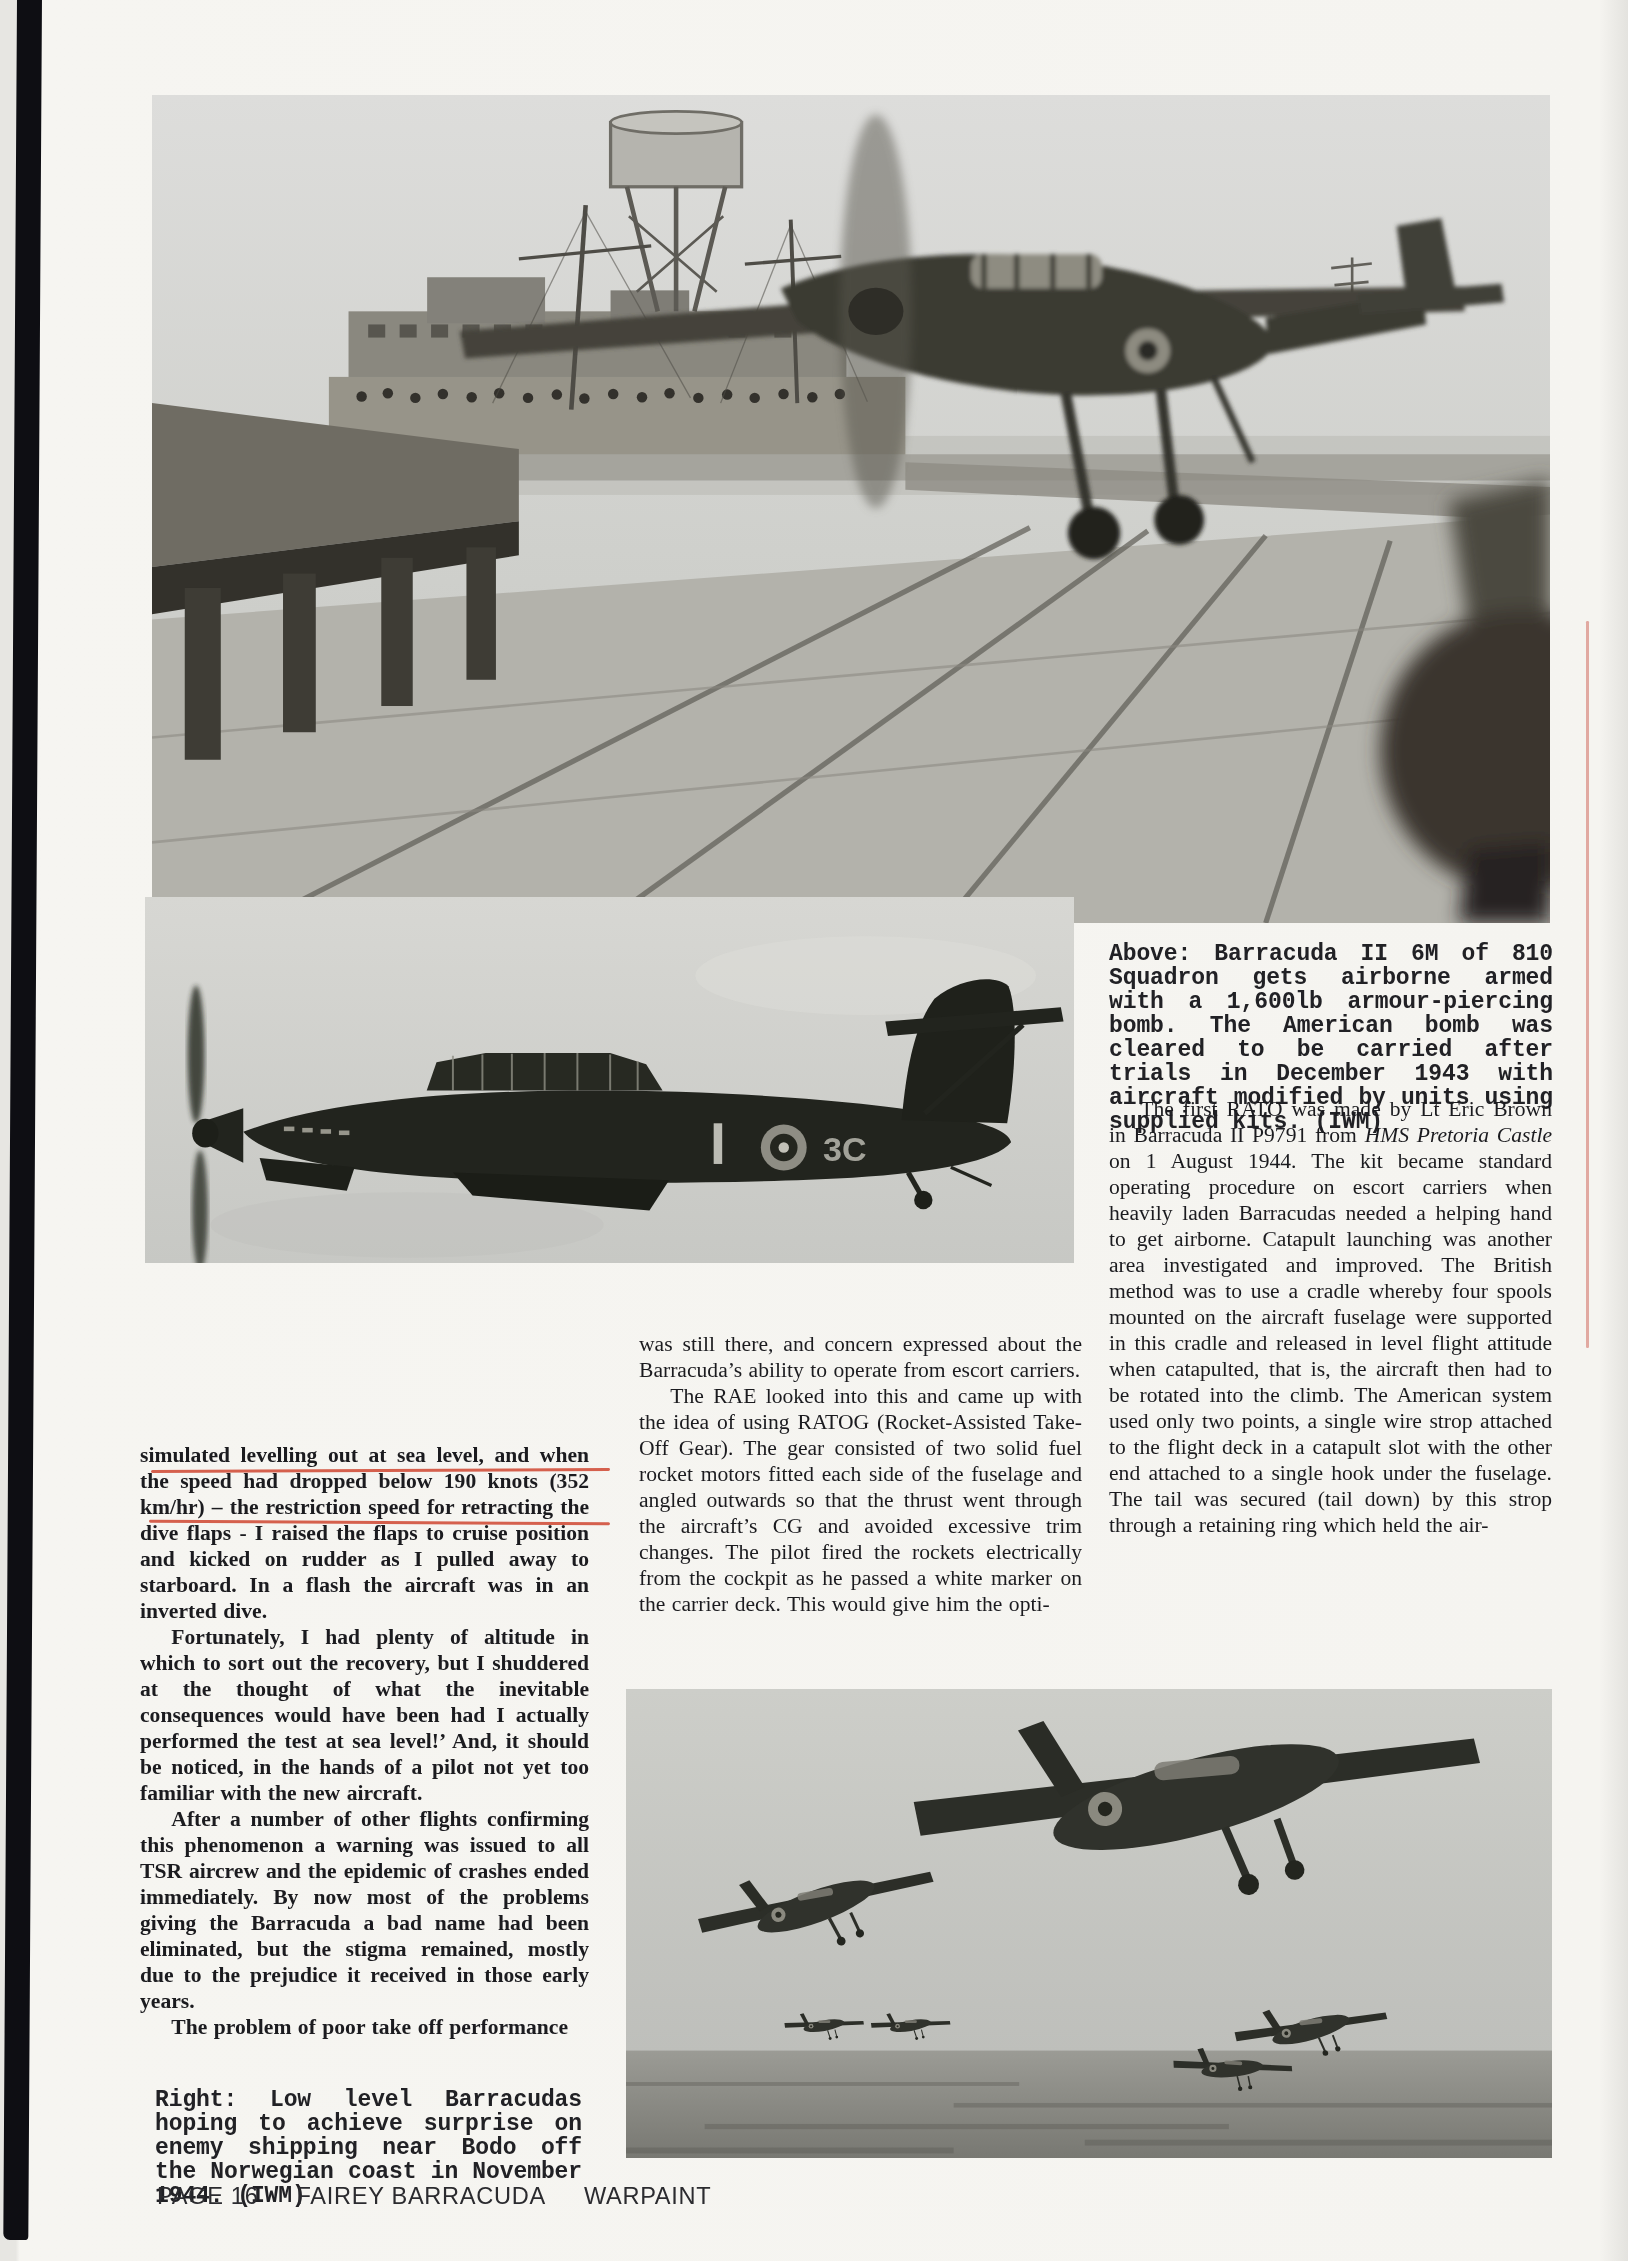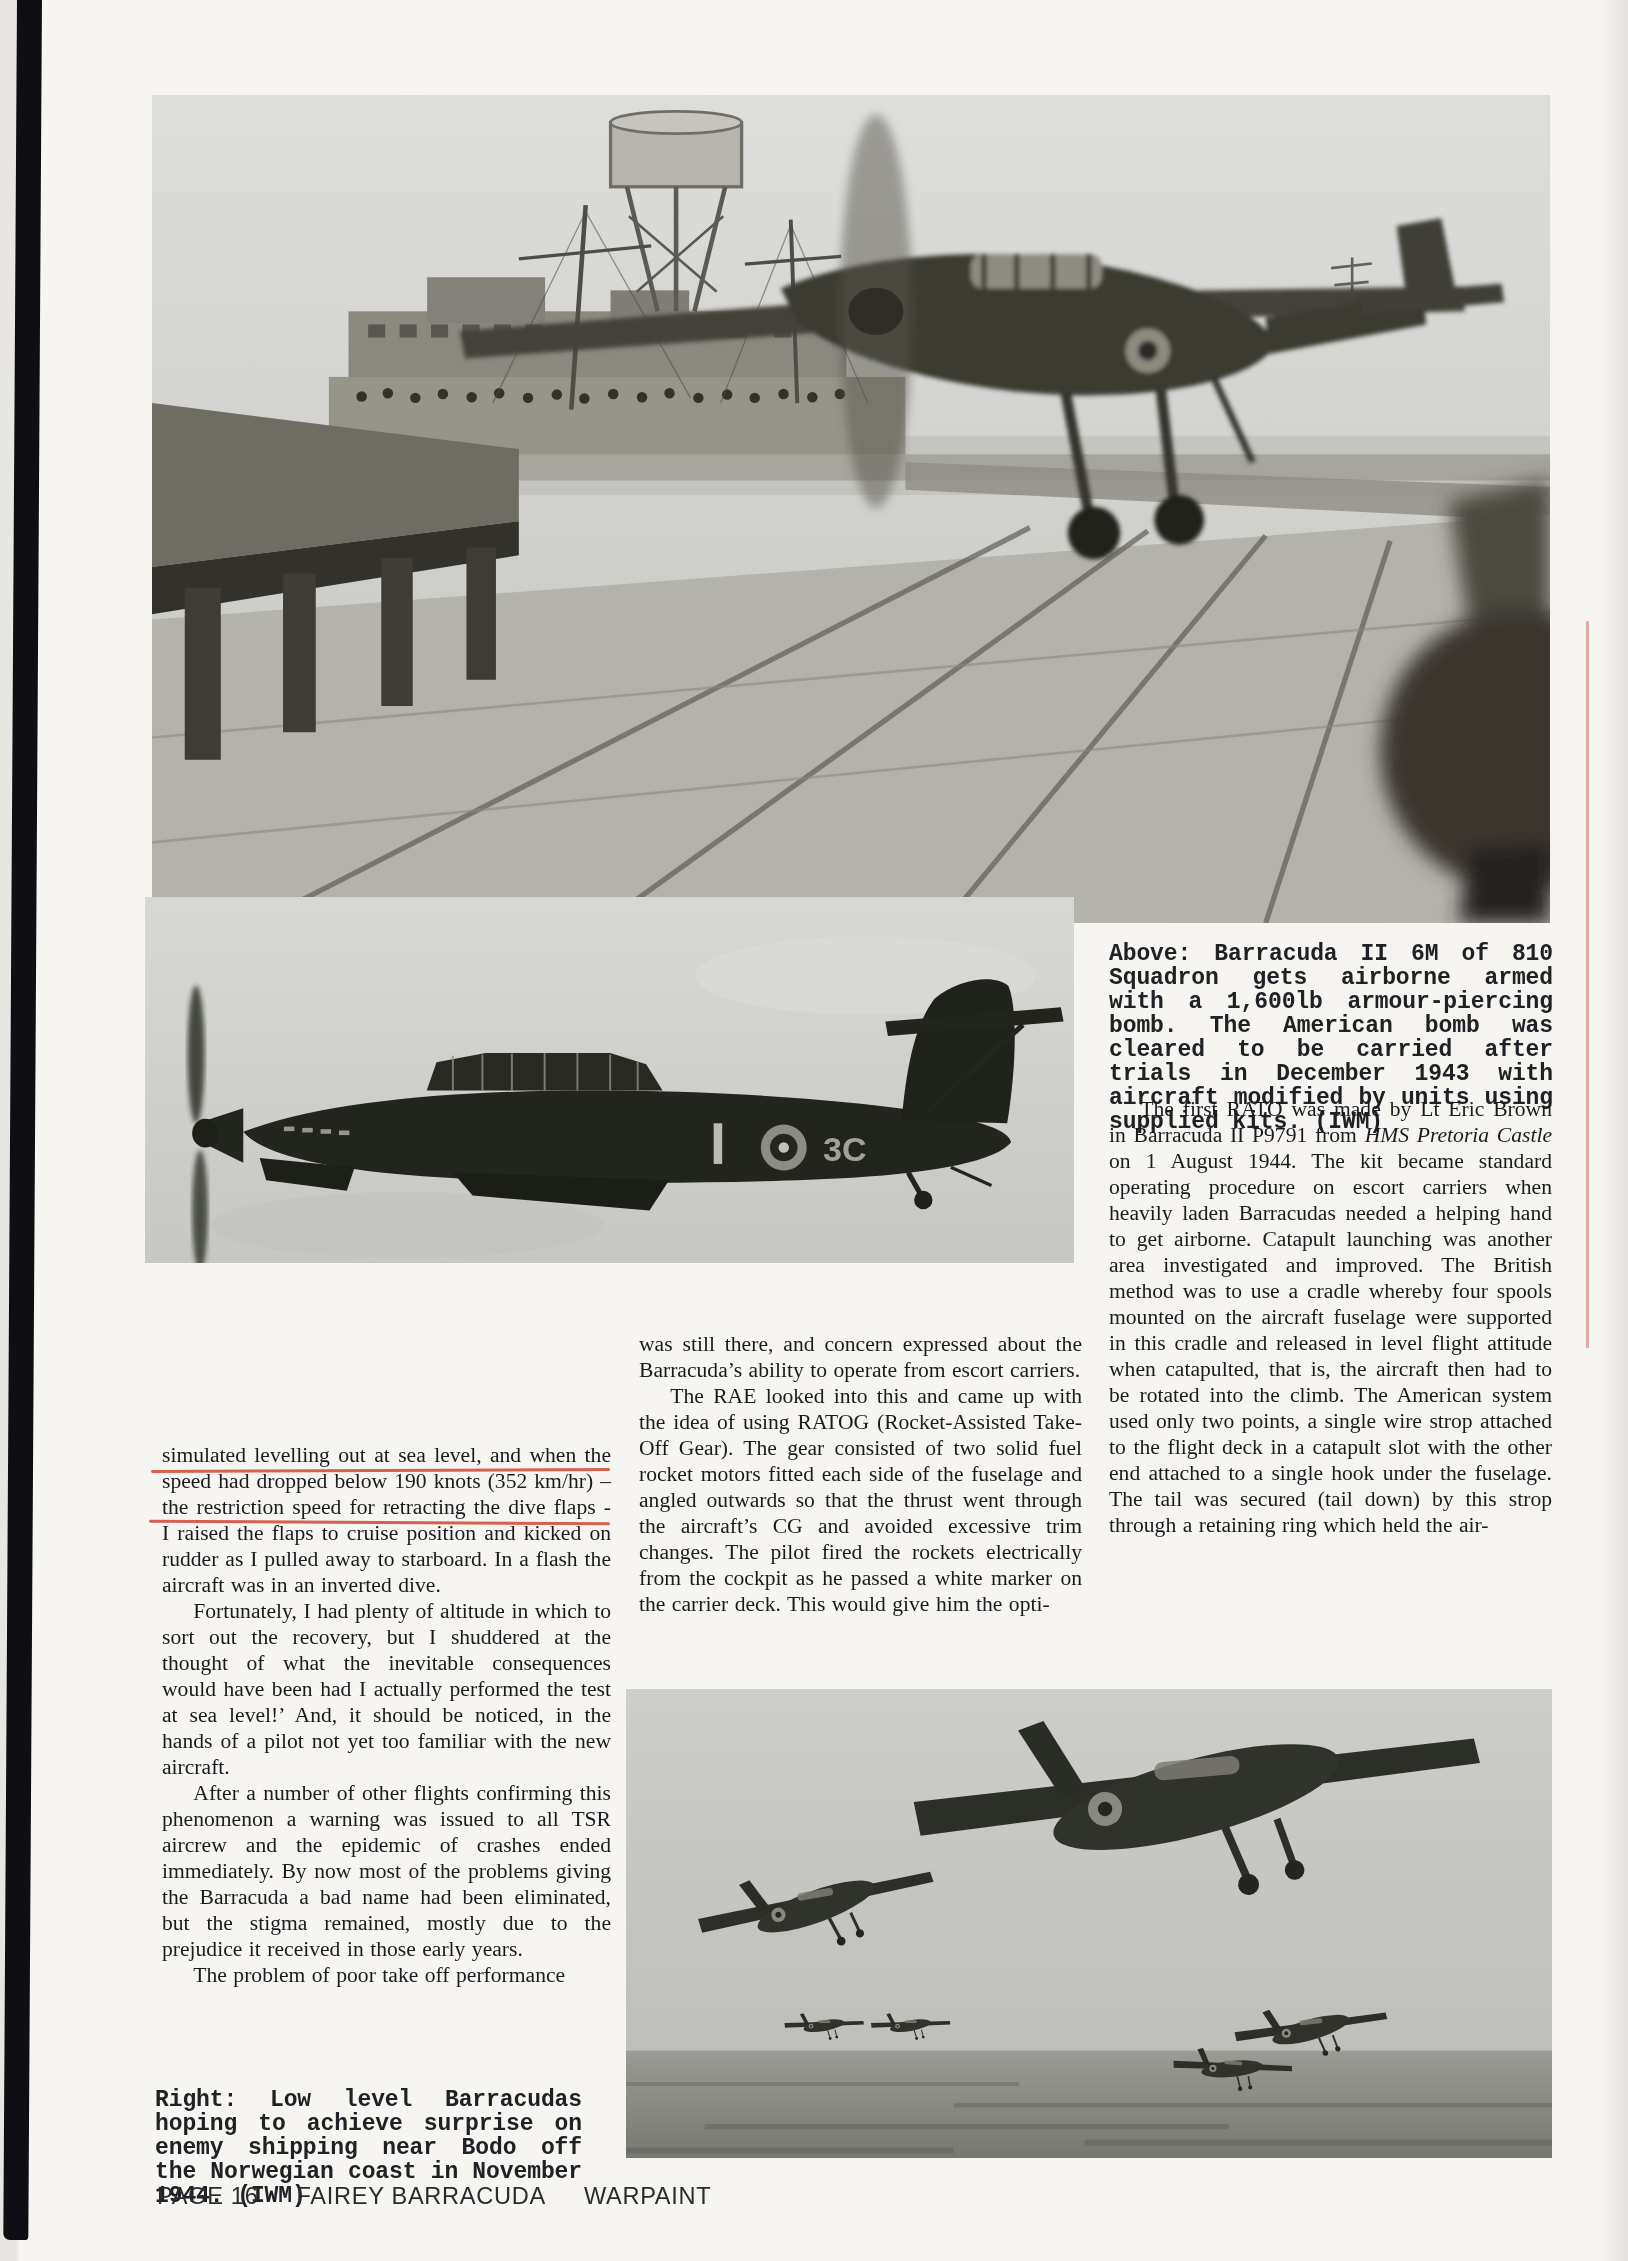--- a/index.html
+++ b/index.html
@@ -31,21 +31,21 @@
   #caption-top{left:1109px;top:942px;width:444px;}
   #caption-middle{left:155px;top:1318px;width:444px;}
   #caption-bottom{left:155px;top:2088px;width:427px;}
 
   .bodycol{
     position:absolute;font-size:21.6px;line-height:26px;color:#1b1b1f;
     text-align:justify;word-spacing:0.05em;
   }
   .bodycol p{margin:0;}
   .bodycol p.indent{text-indent:1.45em;}
-  #col-left{left:162px;top:1442px;width:449px;}
+  #col-left{left:140px;top:1442px;width:449px;font-weight:bold;}
   #col-middle{left:633px;top:1331px;width:443px;margin-left:6px;}
   #col-right{left:1109px;top:1096px;width:443px;}
 
   #footer{
     position:absolute;left:157px;top:2183px;
     font-family:"Liberation Sans", sans-serif;font-size:23.6px;color:#2b2b2f;letter-spacing:0.7px;
     white-space:nowrap;
   }
   #footer .seg{display:inline-block;}
   #footer .gap1{margin-right:38px;}

